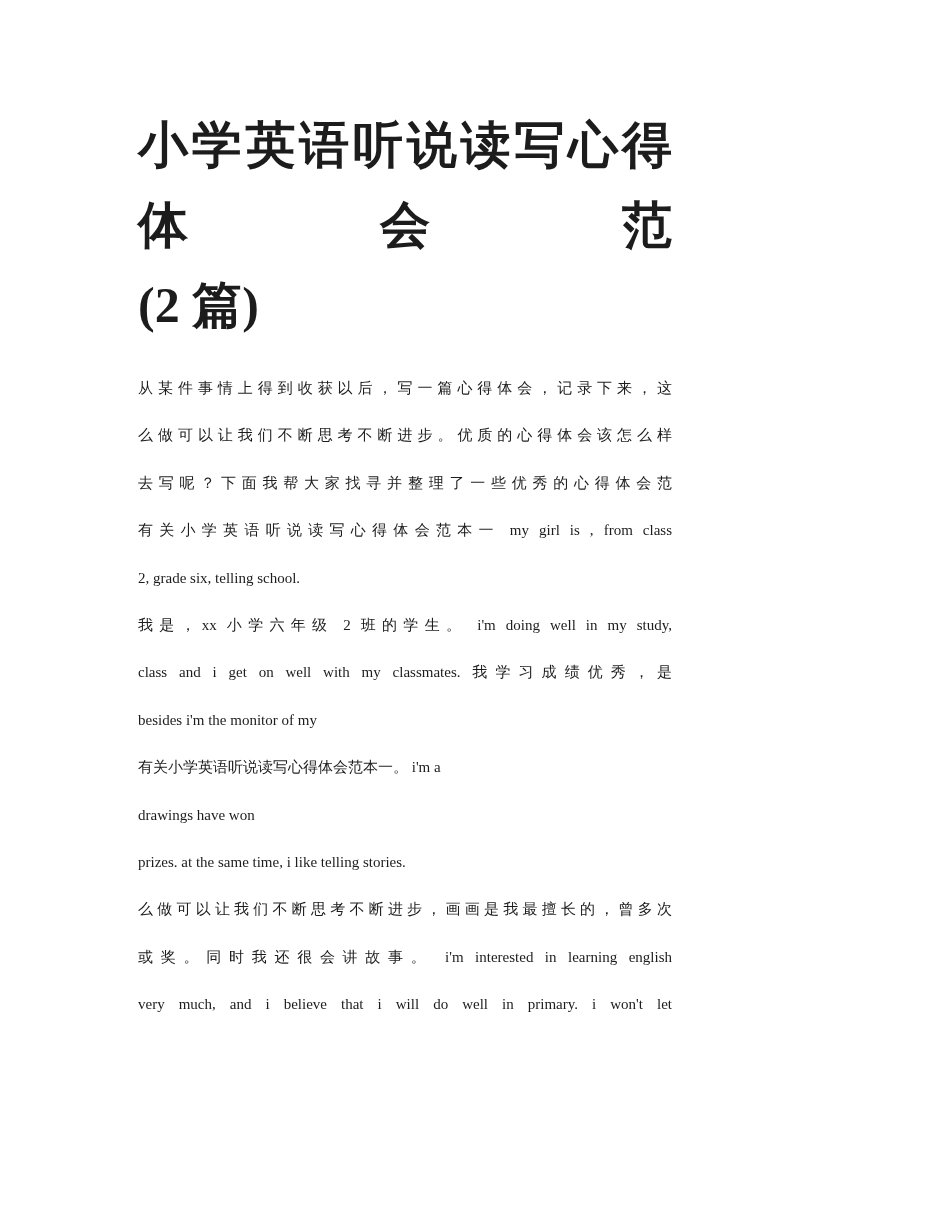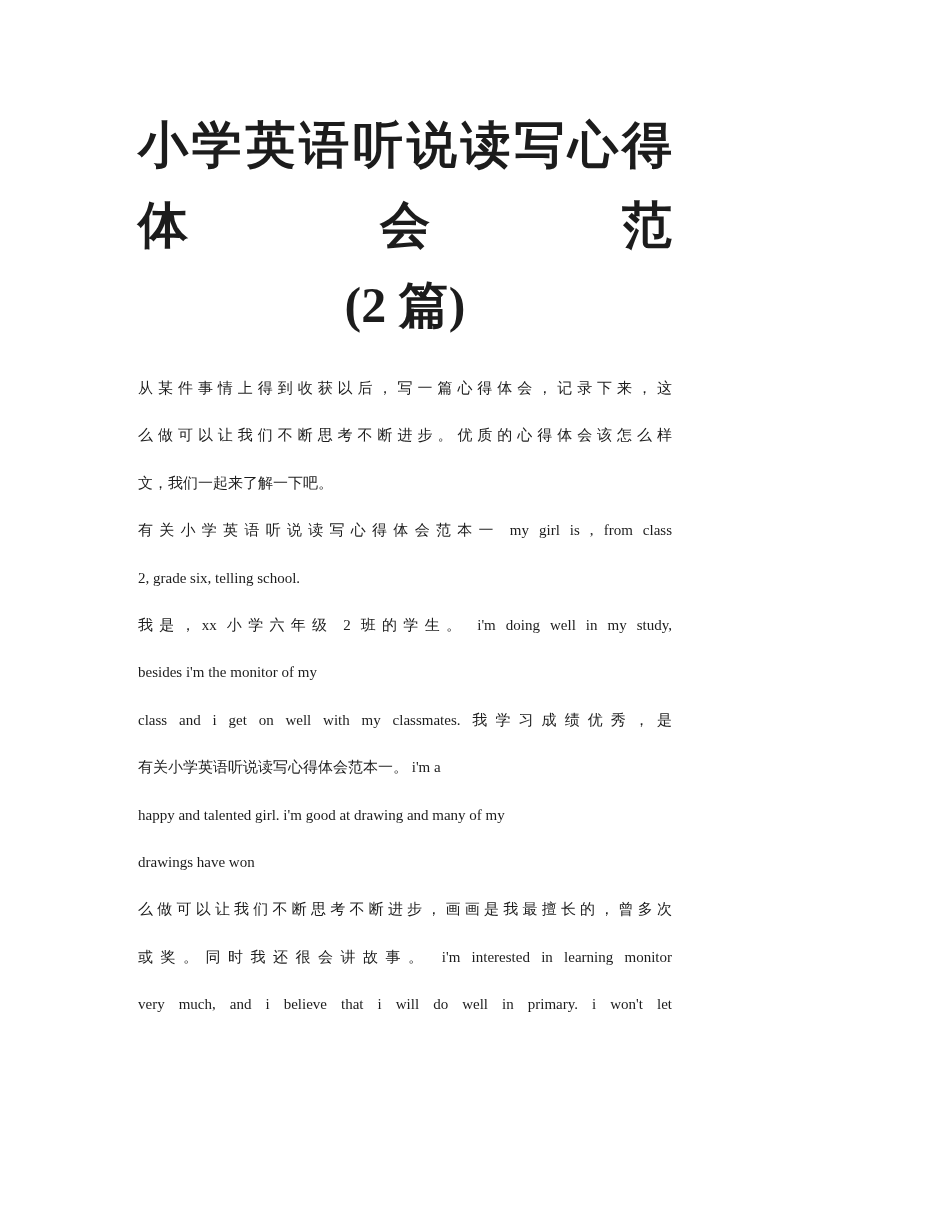--- a/index.html
+++ b/index.html
@@ -19,21 +19,20 @@
     font-family: "Liberation Serif", "DejaVu Serif", serif;
   }
   .doc-title {
     font-size: 50px;
     font-weight: 700;
     line-height: 80px;
     letter-spacing: 0;
   }
   .doc-title .line {
     display: block;
-    text-align: center;
   }
   .body-text {
     margin-top: 20px;
     font-size: 15px;
     line-height: 47.4px;
   }
   .line {
     display: block;
     text-align: left;
     white-space: nowrap;
@@ -50,27 +49,27 @@
 <div class="page">
 
   <h1 class="doc-title" style="margin:0;">
     <span class="line fill">小学英语听说读写心得体会范</span>
     <span class="line">(2 篇)</span>
   </h1>
 
   <div class="body-text">
     <span class="line fill">从某件事情上得到收获以后，写一篇心得体会，记录下来，这</span>
     <span class="line fill">么做可以让我们不断思考不断进步。优质的心得体会该怎么样</span>
-    <span class="line">文，我们一起来了解一下吧。</span>
+    <span class="line fill">去写呢？下面我帮大家找寻并整理了一些优秀的心得体会范</span>
     <span class="line fill">有关小学英语听说读写心得体会范本一 my girl is , from class</span>
     <span class="line">2, grade six, telling school.</span>
     <span class="line fill">我是，xx 小学六年级 2 班的学生。 i'm doing well in my study,</span>
+    <span class="line fill">class and i get on well with my classmates. 我学习成绩优秀，是</span>
     <span class="line">besides i'm the monitor of my</span>
-    <span class="line fill">class and i get on well with my classmates. 我学习成绩优秀，是</span>
     <span class="line">有关小学英语听说读写心得体会范本一。 i'm a</span>
-    <span class="line">happy and talented girl. i'm good at drawing and many of my</span>
     <span class="line">drawings have won</span>
+    <span class="line">prizes. at the same time, i like telling stories.</span>
     <span class="line fill">么做可以让我们不断思考不断进步，画画是我最擅长的，曾多次</span>
-    <span class="line fill">或奖。同时我还很会讲故事。 i'm interested in learning monitor</span>
+    <span class="line fill">或奖。同时我还很会讲故事。 i'm interested in learning english</span>
     <span class="line fill">very much, and i believe that i will do well in primary. i won't let</span>
   </div>
 
 </div>
 
 </body></html>

